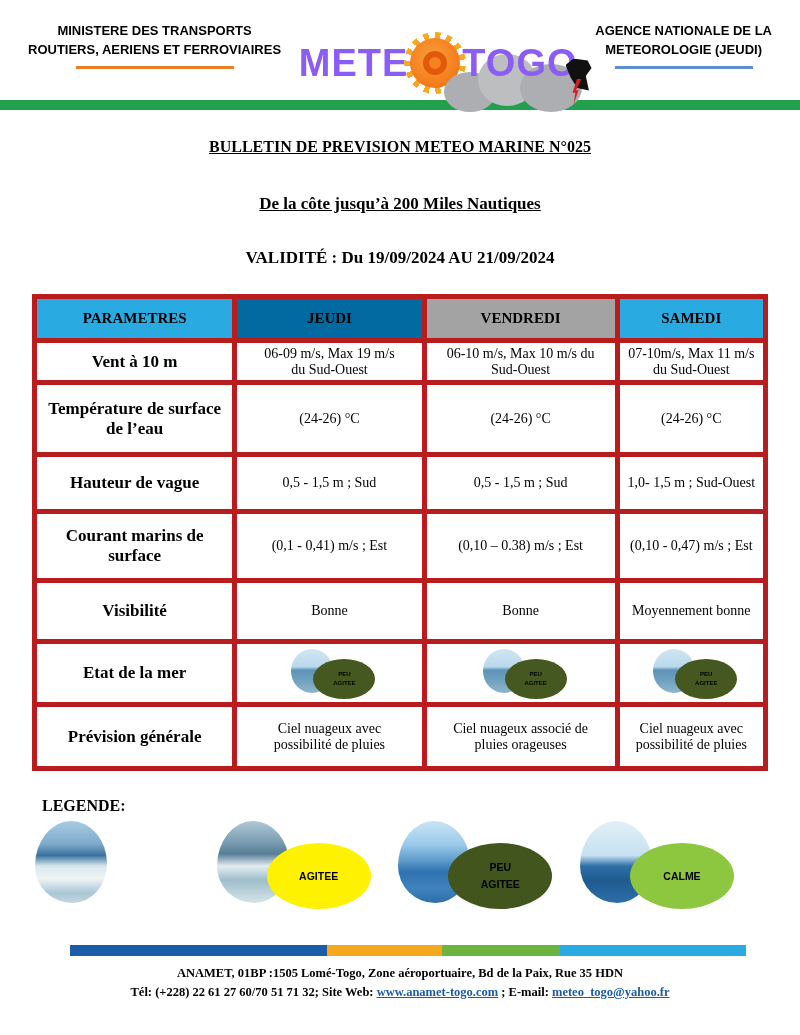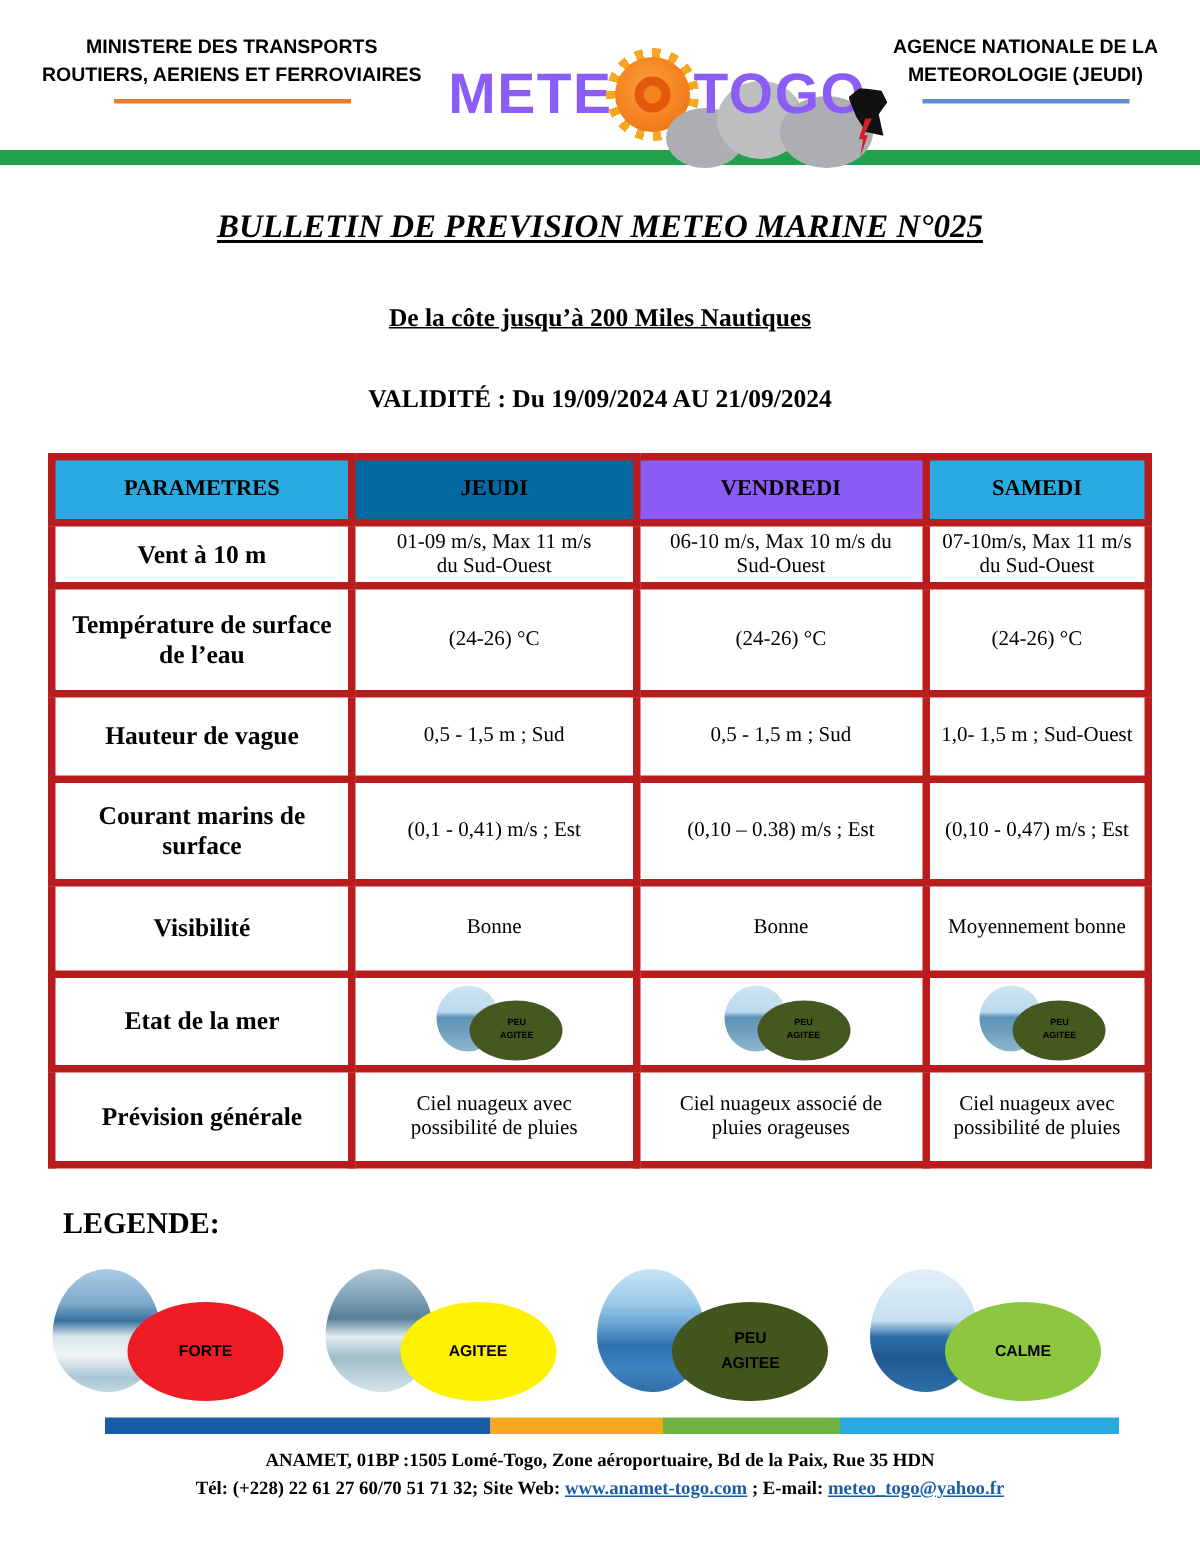--- a/index.html
+++ b/index.html
@@ -32,21 +32,21 @@
   .cloud i:nth-child(3){ left:76px; top:14px; width:62px; height:48px; }
   .togo-map { position:absolute; right:-14px; bottom:-6px; width:26px; height:32px; background:#111;
     clip-path:polygon(30% 0, 85% 6%, 100% 30%, 78% 55%, 90% 100%, 45% 92%, 20% 60%, 0 20%); z-index:4; }
   .bolt { position:absolute; right:-4px; bottom:-20px; width:10px; height:26px; background:#CE2027;
     clip-path:polygon(55% 0, 100% 0, 45% 45%, 70% 45%, 20% 100%, 38% 55%, 10% 55%); z-index:5; }
 
   .green-bar { width:800px; height:10px; background:#21A14D; margin-top:0; }
 
   
   .titles { text-align:center; }
-  .title-main { margin-top:28px; font-size:22px; font-weight:bold; text-decoration:underline;font-style:italic; }
+  .title-main { margin-top:28px; font-size:16px; font-weight:bold; text-decoration:underline; }
   .title-sub  { margin-top:38px; font-size:17px; font-weight:bold; text-decoration:underline; }
   .title-valid{ margin-top:34px; font-size:17px; font-weight:bold; }
   .title-valid .u { }
 
   
   table.forecast { border-collapse:collapse; width:736px; margin:26px 0 0 32px; table-layout:fixed; }
   table.forecast col.c0 { width:27.4%; } table.forecast col.c1 { width:25.9%; }
   table.forecast col.c2 { width:26.4%; } table.forecast col.c3 { width:20.3%; }
   table.forecast th, table.forecast td { border:5px solid #b91c1c; text-align:center; vertical-align:middle; padding:2px 4px; }
   table.forecast th { font-size:15px; font-weight:bold; }
@@ -58,21 +58,21 @@
 
   .sea-badge { position:relative; width:100px; height:52px; margin:0 auto; }
   .sea-photo-sm { position:absolute; left:12px; top:2px; width:42px; height:44px; border-radius:50%;
     background:linear-gradient(180deg,#CFE6F2 0%,#BBD9EC 40%,#5E93B8 48%,#6FA0BE 70%,#8FB6CC 100%); }
   .sea-oval-sm { position:absolute; left:34px; top:12px; width:62px; height:40px; border-radius:50%;
     background:#44581F; display:flex; align-items:center; justify-content:center;
     font-family:"Liberation Sans", sans-serif; font-weight:bold; font-size:6px; line-height:1.5;
     color:#000; white-space:pre-line; text-align:center; }
 
   
-  .legend-label { margin:26px 0 12px 42px; font-size:20px; font-weight:bold; }
+  .legend-label { margin:26px 0 0 42px; font-size:16px; font-weight:bold; }
   .legend-row { display:flex; justify-content:space-between; padding:6px 60px 0 35px; height:95px; }
   .legend-item { position:relative; width:160px; height:90px; }
   .sea-photo { position:absolute; left:0; top:0; width:72px; height:82px; border-radius:50% 50% 48% 52% / 55% 52% 48% 45%; }
   .photo-forte  { background:linear-gradient(180deg,#A9CCE4 0%,#7FAACB 28%,#39729F 42%,#D9E7EC 55%,#EFF4F4 70%,#A9C6D6 88%,#C4D8E0 100%); }
   .photo-agitee { background:linear-gradient(180deg,#AFC8D6 0%,#7C9FB4 25%,#567E96 40%,#E3EDF0 55%,#9FBECB 72%,#D5E4E8 100%); }
   .photo-peu    { background:linear-gradient(180deg,#C8E4F5 0%,#9CCBEB 28%,#5E9CCB 48%,#2E72B0 62%,#3E82BE 82%,#2E6FA8 100%); }
   .photo-calme  { background:linear-gradient(180deg,#E2F0F8 0%,#C6E0F0 42%,#2E6FA8 55%,#1E5A90 72%,#2E6FA8 100%); }
   .legend-oval { position:absolute; left:50px; top:22px; width:104px; height:66px; border-radius:50%;
     display:flex; align-items:center; justify-content:center; text-align:center;
     font-family:"Liberation Sans", sans-serif; font-weight:bold; font-size:10.5px; line-height:1.6;
@@ -135,27 +135,27 @@
   <colgroup>
       <col class="c0">
       <col class="c1">
       <col class="c2">
       <col class="c3">
     </colgroup>
   <tbody>
       <tr class="h-header">
     <th style="background-color: rgb(41, 171, 226);">PARAMETRES</th>
     <th style="background-color: #0369a1;">JEUDI</th>
-    <th style="background-color: #8b5cf6;">VENDREDI</th>
+    <th style="background-color: #a3a3a3;">VENDREDI</th>
     <th style="background-color: rgb(41, 171, 226);">SAMEDI</th>
   </tr>
 
   <tr class="h-vent">
     <td class="param">Vent à 10 m</td>
-    <td class="val">01-09 m/s, Max 11  m/s
+    <td class="val">06-09 m/s, Max 19  m/s
 du  Sud-Ouest</td>
     <td class="val">06-10 m/s, Max 10 m/s du
 Sud-Ouest</td>
     <td class="val">07-10m/s, Max 11  m/s
 du  Sud-Ouest</td>
   </tr>
 
   <tr class="h-temp">
     <td class="param">Température de surface
 de l’eau</td>
@@ -220,21 +220,20 @@
     <td class="val">Ciel nuageux avec
 possibilité de pluies</td>
   </tr>
 </tbody>
   </table>
 
 <div class="legend-label">LEGENDE:</div>
 <div class="legend-row">
   <div class="legend-item">
     <span class="sea-photo photo-forte"></span>
-    <span class="legend-oval" style="background-color: rgb(238, 28, 37);">FORTE</span>
   </div>
   <div class="legend-item">
     <span class="sea-photo photo-agitee"></span>
     <span class="legend-oval" style="background-color: rgb(255, 242, 0);">AGITEE</span>
   </div>
   <div class="legend-item">
     <span class="sea-photo photo-peu"></span>
     <span class="legend-oval" style="background-color: rgb(65, 85, 29);">PEU
 AGITEE</span>
   </div>

